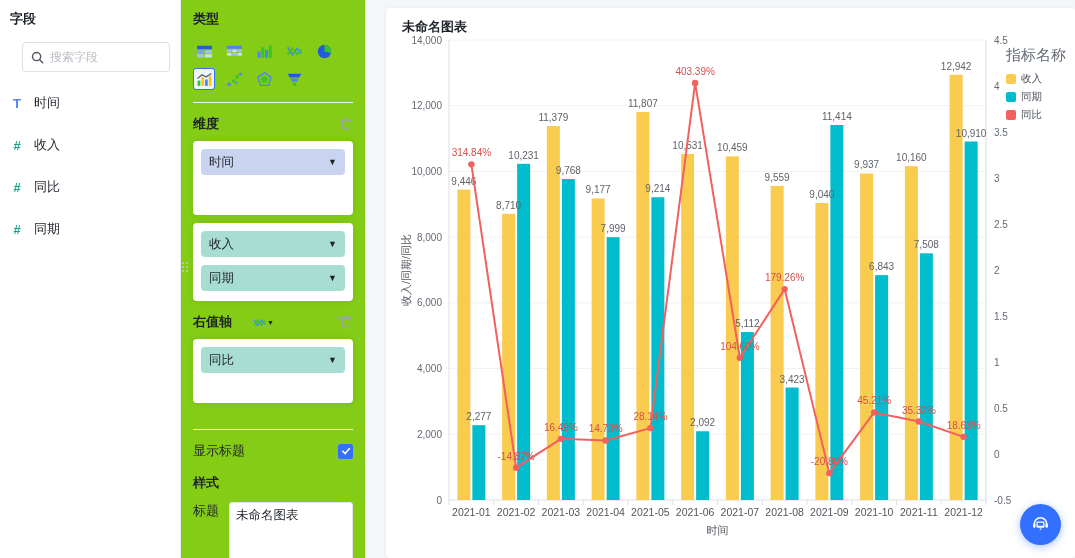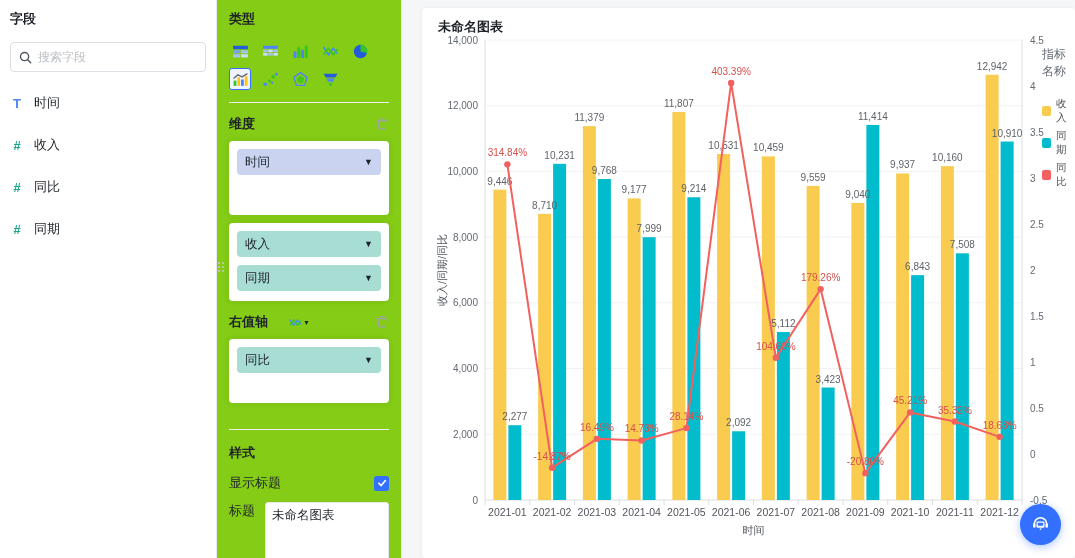--- a/index.html
+++ b/index.html
@@ -1,24 +1,24 @@
 <!DOCTYPE html>
 <html><head>
 <meta charset="utf-8">
 <style>
   * { margin:0; padding:0; box-sizing:border-box; }
   html,body { width:1075px; height:558px; overflow:hidden;
     font-family:"Liberation Sans","DejaVu Sans",sans-serif; background:#F5F6F8; color:#1F2329; }
   .app { display:flex; width:1075px; height:558px; }
 
   
-  .sidebar { width:217px; background:#fff; border-right:1px solid #E8E9EB; padding:10px 10px; flex:none; }
+  .sidebar { width:181px; background:#fff; border-right:1px solid #E8E9EB; padding:10px 10px; flex:none; }
   .panel-title { font-size:13px; font-weight:700; color:#1F2329; }
   .search-box { margin-top:14px; height:30px; border:1px solid #DCDFE6; border-radius:4px;
-    display:flex; align-items:center; padding:0 8px; gap:6px; background:#fff; }
+    display:flex; align-items:center; padding:0 8px; gap:6px; background:#fff;margin-left:12px; }
   .search-box input { border:none; outline:none; flex:1; font-size:12px; color:#1F2329; min-width:0;
     font-family:inherit; }
   .search-box input::placeholder { color:#BBBFC4; }
   .field-list { margin-top:18px; }
   .field-item { display:flex; align-items:center; gap:10px; height:26px; margin-bottom:16px;
     font-size:13px; color:#1F2329; cursor:grab; }
   .ficon { width:14px; text-align:center; font-weight:700; font-size:13px; }
   .ficon.text { color:#4E83FD; }
   .ficon.num  { color:#1EA58C; }
 
@@ -58,21 +58,21 @@
     grid-template-columns:2px 2px; gap:2px; cursor:col-resize; }
   .drag-handle i { width:2px; height:2px; background:#C8CACD; border-radius:50%; }
 
   
   .main { flex:1; position:relative; background:#F5F6F8; }
   .chart-card { position:absolute; left:20px; top:8px; right:0; bottom:0; background:#fff;
     border-radius:4px; box-shadow:0 0 4px rgba(31,35,41,.06); overflow:hidden; }
   .chart-title { position:absolute; left:16px; top:10px; font-size:13px; font-weight:700; color:#1F2329; z-index:2; }
   #chart-svg { position:absolute; left:0; top:0; }
   .legend { position:absolute; left:620px; top:38px; z-index:2; }
-  .legend .ltitle { font-size:12px; color:#646A73; margin-bottom:17px; }
+  .legend .ltitle { font-size:15px; color:#646A73; margin-bottom:7px; }
   .legend .litem { display:flex; align-items:center; gap:5px; font-size:10.5px; color:#51565D;
     margin-bottom:4px; cursor:pointer; }
   .legend-swatch { width:10px; height:10px; border-radius:2px; display:inline-block; }
   .fab { position:absolute; right:14px; bottom:13px; width:41px; height:41px; border-radius:50%;
     background:#3370FF; border:none; display:flex; align-items:center; justify-content:center;
     cursor:pointer; box-shadow:0 2px 8px rgba(51,112,255,.4); z-index:5; }
 </style>
 </head>
 <body>
 
@@ -248,31 +248,31 @@
       </div>
       <div class="drop-box right-box">
         <div class="pill qty">
           <span>同比</span>
           <span class="caret">▼</span>
         </div>
       </div>
 
       <div class="divider" style="margin-top:26px"></div>
 
-      <div class="style-row" style="margin-top:14px">
-        <span class="lbl panel-title">样式</span>
-      </div>
       <div class="style-row">
         <span>显示标题</span>
         <span class="grow"></span>
         <span class="checkbox">
           <svg width="10" height="10" viewBox="0 0 10 10">
               <polyline points="1.8,5.2 4.2,7.6 8.4,2.6" fill="none" stroke="#fff" stroke-width="1.6" stroke-linecap="round" stroke-linejoin="round"></polyline>
             </svg>
         </span>
+      </div>
+      <div class="style-row" style="margin-top:14px">
+        <span class="lbl panel-title">样式</span>
       </div>
       <div class="title-edit-row">
         <span>标题</span>
         <div class="title-box">
           <span>未命名图表</span>
           
         </div>
       </div>
     </div>
   </section>

